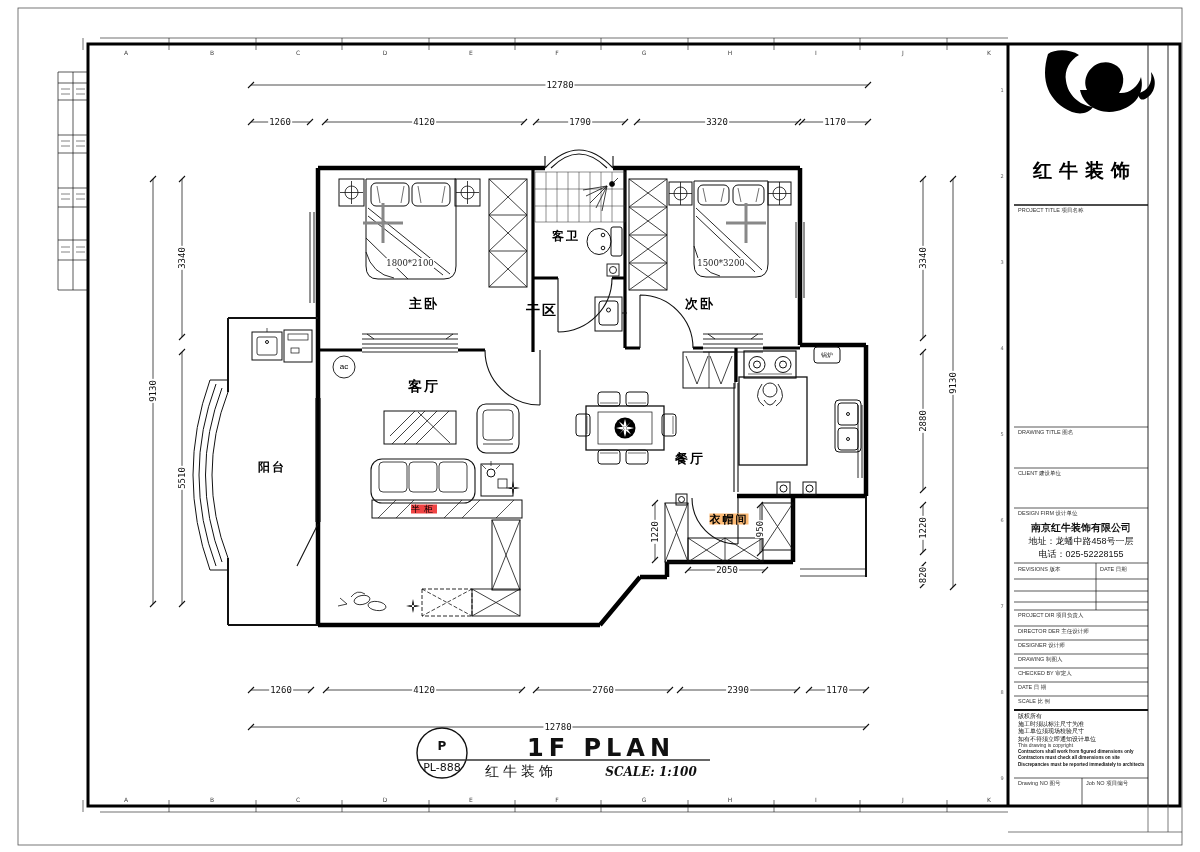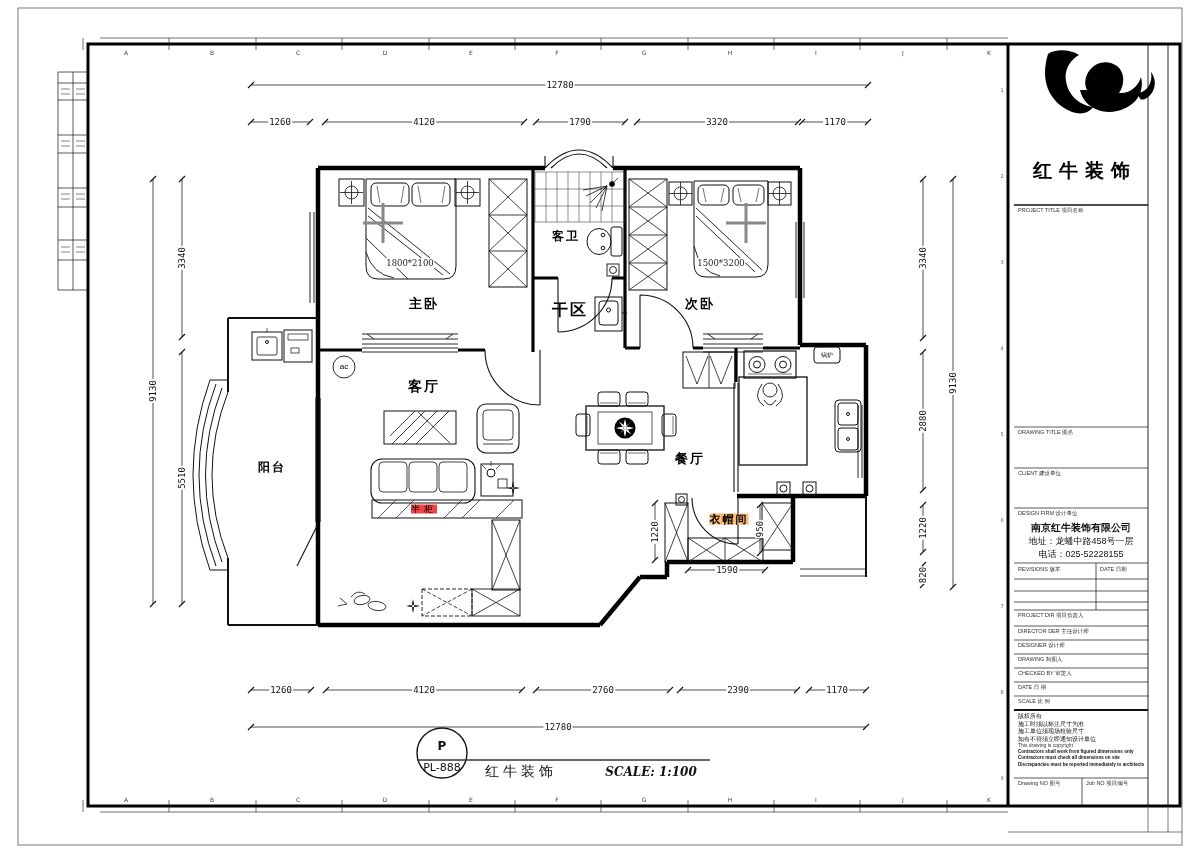--- a/index.html
+++ b/index.html
@@ -311,21 +311,21 @@
 <span class="c gn" style="left:1002px;top:348px">4</span>
 <span class="c gn" style="left:1002px;top:434px">5</span>
 <span class="c gn" style="left:1002px;top:520px">6</span>
 <span class="c gn" style="left:1002px;top:606px">7</span>
 <span class="c gn" style="left:1002px;top:692px">8</span>
 <span class="c gn" style="left:1002px;top:778px">9</span>
 
 <span class="c room" style="left:424px;top:303px;font-size:13px">主卧</span>
 <span class="c room" style="left:700px;top:303px;font-size:13px">次卧</span>
 <span class="c room" style="left:566px;top:236px;font-size:12px">客卫</span>
-<span class="c room" style="left:570px;top:310px;font-size:16px">干区</span>
+<span class="c room" style="left:542px;top:310px;font-size:14px">干区</span>
 <span class="c room" style="left:424px;top:386px;font-size:14px">客厅</span>
 <span class="c room" style="left:690px;top:458px;font-size:13px">餐厅</span>
 <span class="c room" style="left:272px;top:467px;font-size:12px">阳台</span>
 <span class="c room" style="left:729px;top:519px;font-size:11px;background:#fdba74">衣帽间</span>
 
 <span class="c bedsize" style="left:410px;top:263px">1800*2100</span>
 <span class="c bedsize" style="left:721px;top:263px">1500*3200</span>
 <span class="c" style="left:424px;top:509px;font-size:9px;letter-spacing:4px;background:#ef4444">半柜</span>
 <span class="c small-tag" style="left:827px;top:355px">锅炉</span>
 <span class="c" style="left:344px;top:367px;font-size:8px">ac</span>
@@ -345,24 +345,25 @@
 <span class="cv dim" style="left:153px;top:391px">9130</span>
 <span class="cv dim" style="left:182px;top:258px">3340</span>
 <span class="cv dim" style="left:182px;top:478px">5510</span>
 <span class="cv dim" style="left:923px;top:258px">3340</span>
 <span class="cv dim" style="left:923px;top:421px">2880</span>
 <span class="cv dim" style="left:923px;top:528px">1220</span>
 <span class="cv dim" style="left:923px;top:575px">820</span>
 <span class="cv dim" style="left:953px;top:383px">9130</span>
 <span class="cv dim" style="left:655px;top:532px">1220</span>
 <span class="cv dim" style="left:760px;top:529px">950</span>
-<span class="c dim" style="left:727px;top:570px">1590</span>
+<span class="c dim" style="left:727px;top:570px">2050</span>
 
 <span class="c f-code" style="left:442px;top:746px;font-weight:bold">P</span>
 <span class="c f-code" style="left:442px;top:767px;font-size:11px">PL-888</span>
+<span class="c f-en" style="left:601px;top:748px">1F PLAN</span>
 <span class="c f-cn" style="left:521px;top:772px">红牛装饰</span>
 <span class="c f-scale" style="left:651px;top:772px">SCALE: 1:100</span>
 
 <span class="c tb company" style="left:1085px;top:170px">红牛装饰</span>
 <span class="lt tb tb-label" style="left:1018px;top:208px">PROJECT TITLE  项目名称</span>
 <span class="lt tb tb-label" style="left:1018px;top:430px">DRAWING TITLE  图名</span>
 <span class="lt tb tb-label" style="left:1018px;top:471px">CLIENT  建设单位</span>
 <span class="lt tb tb-label" style="left:1018px;top:511px">DESIGN FIRM  设计单位</span>
 <span class="c tb firm1" style="left:1081px;top:528px">南京红牛装饰有限公司</span>
 <span class="c tb firm2" style="left:1081px;top:541px">地址：龙蟠中路458号一层</span>

